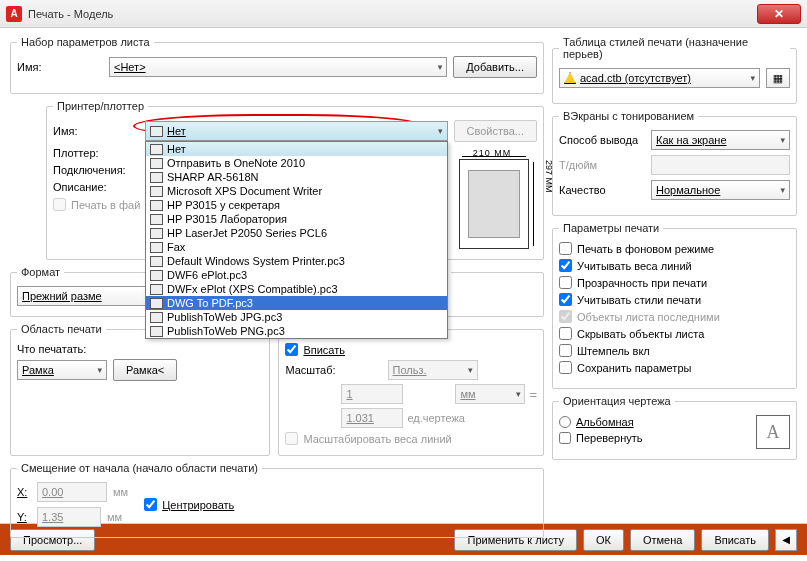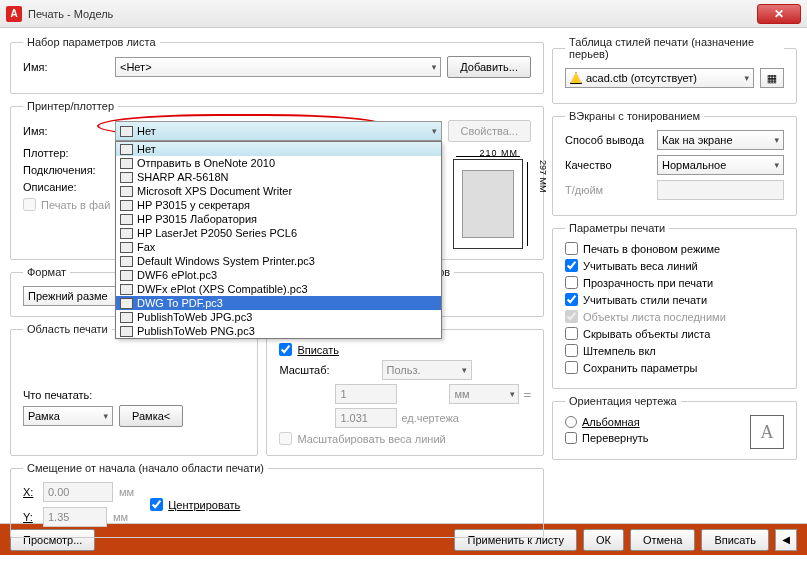--- a/index.html
+++ b/index.html
@@ -7,26 +7,26 @@
 
 .titlebar { height: 28px; background: linear-gradient(#f5f5f5, #e8e8e8); border-bottom: 1px solid #ccc; display: flex; align-items: center; padding: 0 6px; }
 .titlebar .appicon { width: 16px; height: 16px; background: #d22; border-radius: 2px; margin-right: 6px; display:flex;align-items:center;justify-content:center;color:#fff;font-weight:bold;font-size:10px; }
 .titlebar .title { flex: 1; color: #333; }
 .titlebar .closebtn { width: 44px; height: 20px; background: linear-gradient(#e57373,#c62828); border-radius: 3px; display:flex;align-items:center;justify-content:center;color:#fff;font-weight:bold;font-size:12px;cursor:pointer;border:1px solid #b71c1c; }
 
 .content { padding: 8px 10px; display: flex; gap: 8px; height: 495px; }
 .leftcol { flex: 1.05; display:flex;flex-direction:column;gap:6px; }
 .rightcol { width: 245px; display:flex;flex-direction:column;gap:6px; }
 
-fieldset { border: 1px solid #ccc; border-radius: 2px; padding: 8px 12px 10px; position: relative; }
+fieldset { border: 1px solid #ccc; border-radius: 2px; padding: 8px 6px 10px; position: relative; }
 legend { padding: 0 4px; color: #222; }
 
 .row { display: flex; align-items: center; gap: 6px; margin-bottom: 5px; }
 .lbl { width: 86px; color: #000; }
-.combo, .txtin { height: 20px; border: 1px solid #999; background: linear-gradient(#fff,#f0f0f0); padding: 0 18px 0 4px; display:flex;align-items:center;position:relative;flex:1;min-width:0; }
+.combo, .txtin { height: 20px; border: 1px solid #999; background: linear-gradient(#fff,#f0f0f0); padding: 0 18px 0 4px; display:flex;align-items:center;position:relative;flex:1;min-width:0;text-decoration:underline; }
 .combo::after { content:"▾"; position:absolute; right:4px; color:#555; font-size:9px; }
 .combo.disabled, .txtin.disabled { background:#f4f4f4;color:#888;border-color:#ccc; }
 .txtin { background:#fff; padding-right:4px; }
 .btn { height: 22px; padding: 0 12px; border: 1px solid #8a8a8a; background: linear-gradient(#fefefe,#e6e6e6); border-radius:2px; display:flex;align-items:center;cursor:pointer; }
 .btn.disabled { color:#999;border-color:#ccc;background:#f4f4f4;cursor:default; }
 .chk { display:flex;align-items:center;gap:5px; }
 .chk input { width:13px;height:13px; }
 .chk.disabled { color:#999; }
 .grayed { color:#999; }
 
@@ -34,21 +34,21 @@
 .ring { position:absolute; border:2px solid #d00; border-radius:50%/60%; pointer-events:none; }
 
 .dropdown { position:absolute; top:20px; left:0; right:0; border:1px solid #7a7a7a; background:#fff; z-index:50; box-shadow:2px 2px 4px rgba(0,0,0,.2); }
 .dropdown .item { padding:1px 4px; display:flex;align-items:center;gap:4px; white-space:nowrap; }
 .dropdown .item.hl-top { background: linear-gradient(#dff1f7,#c3e4f0); }
 .dropdown .item.hl-sel { background:#3874d6;color:#fff; }
 .mini-icon { width:13px;height:11px;border:1px solid #555;background:#eee;flex-shrink:0;display:inline-block; }
 
 .preview { width:70px;height:90px;border:1px solid #333;position:relative;margin-left:6px;background:#fff; }
 .preview .inner { position:absolute;left:8px;top:10px;right:8px;bottom:10px;background:#ddd;border:1px solid #999; }
-.preview .dimw { position:absolute;top:-12px;left:0;right:4px;text-align:right;font-size:9px; letter-spacing:1px; }
+.preview .dimw { position:absolute;top:-12px;left:0;right:4px;text-align:center;font-size:9px; letter-spacing:1px; }
 .preview .dimh { position:absolute;right:-26px;top:0;bottom:0;font-size:9px;display:flex;align-items:center;writing-mode:vertical-rl; }
 .arrow-line { position:absolute;background:#000; }
 .preview .aw { top:-4px;left:2px;right:2px;height:1px; }
 .preview .ah { right:-6px;top:2px;bottom:2px;width:1px; }
 
 .twocol { display:flex; gap:8px; }
 .twocol > * { flex:1; }
 
 .iconbtn { width:24px;height:20px;border:1px solid #999;background:linear-gradient(#fff,#eee);display:flex;align-items:center;justify-content:center;cursor:pointer; }
 .warn-ico { width:12px;height:12px;background:#ffca28;clip-path:polygon(50% 0,100% 100%,0 100%);border:1px solid #000;display:inline-block;margin-right:4px; }
@@ -82,21 +82,21 @@
       <legend>Набор параметров листа</legend>
       <div class="row">
         <span class="lbl">Имя:</span>
         <div class="combo">
             <span>&lt;Нет&gt;</span>
           </div>
         <div class="btn">Добавить...</div>
       </div>
     </fieldset>
 
-    <fieldset style="position:relative;">
+    <fieldset style="position:relative;margin-left:36px;">
       <legend>Принтер/плоттер</legend>
       <div class="ring" style="left:86px;top:2px;width:290px;height:24px;"></div>
       <div class="row">
         <span class="lbl">Имя:</span>
         <div class="printer-combo-wrap" style="flex:1;position:relative;">
           <div class="combo" style="background:linear-gradient(#dff1f7,#c3e4f0);">
             <span class="mini-icon"></span>
             <span style="margin-left:4px;">Нет</span>
           </div>
           <div class="dropdown">
@@ -196,21 +196,21 @@
           </div>
       </fieldset>
       <fieldset style="flex:0.6;">
         <legend>исло экземпляров</legend>
       </fieldset>
     </div>
 
     <div class="twocol">
       <fieldset>
         <legend>Область печати</legend>
-        <div style="margin-bottom:4px;margin-top:46px;">Что печатать:</div>
+        <div style="margin-bottom:4px;">Что печатать:</div>
         <div class="row">
           <div class="combo" style="flex:none;width:90px;">
               <span>Рамка</span>
             </div>
           <div class="btn">Рамка&lt;</div>
         </div>
       </fieldset>
       <fieldset>
         <legend>штао печат</legend>
         <label class="chk">
@@ -281,28 +281,28 @@
 
     <fieldset>
       <legend>ВЭкраны с тонированием</legend>
       <div class="row">
           <span class="lbl">Способ вывода</span>
           <div class="combo">
             <span>Как на экране</span>
           </div>
         </div>
       <div class="row">
+          <span class="lbl grayed">Т/дюйм</span>
+          <div class="txtin disabled"></div>
+        </div>
+      <div class="row">
           <span class="lbl">Качество</span>
           <div class="combo">
             <span>Нормальное</span>
           </div>
-        </div>
-      <div class="row">
-          <span class="lbl grayed">Т/дюйм</span>
-          <div class="txtin disabled"></div>
         </div>
     </fieldset>
 
     <fieldset>
       <legend>Параметры печати</legend>
       <div id="opts">
           <label class="chk" style="margin-bottom: 4px;">
             <input type="checkbox" style="">
             <span>Печать в фоновом режиме</span>
           </label>

